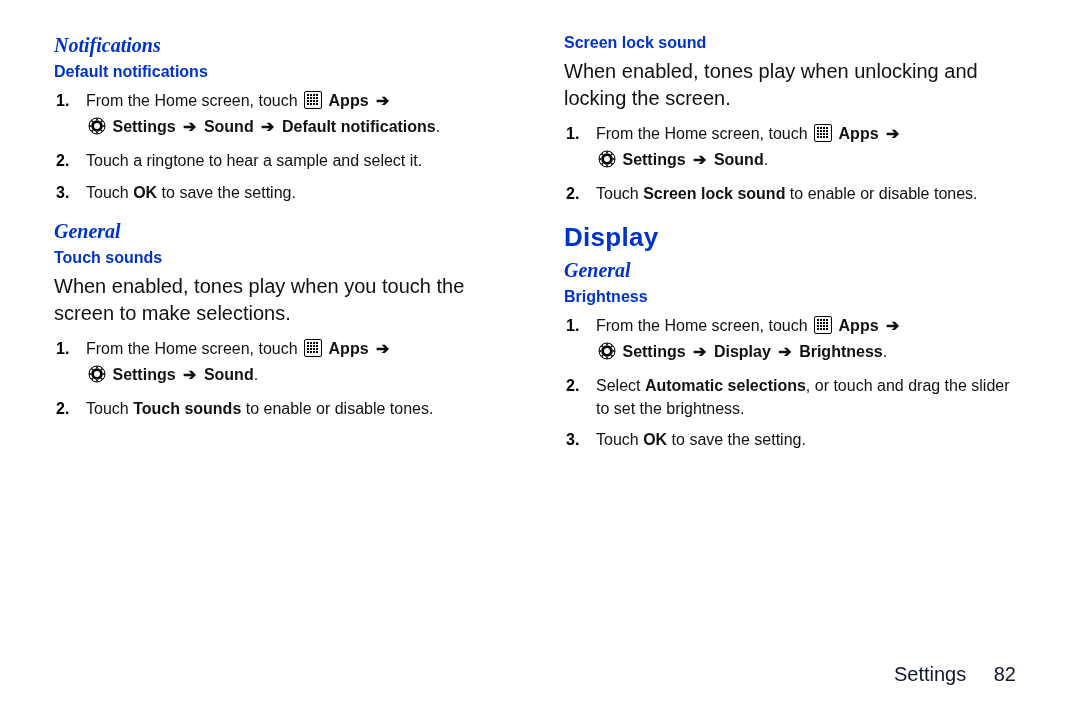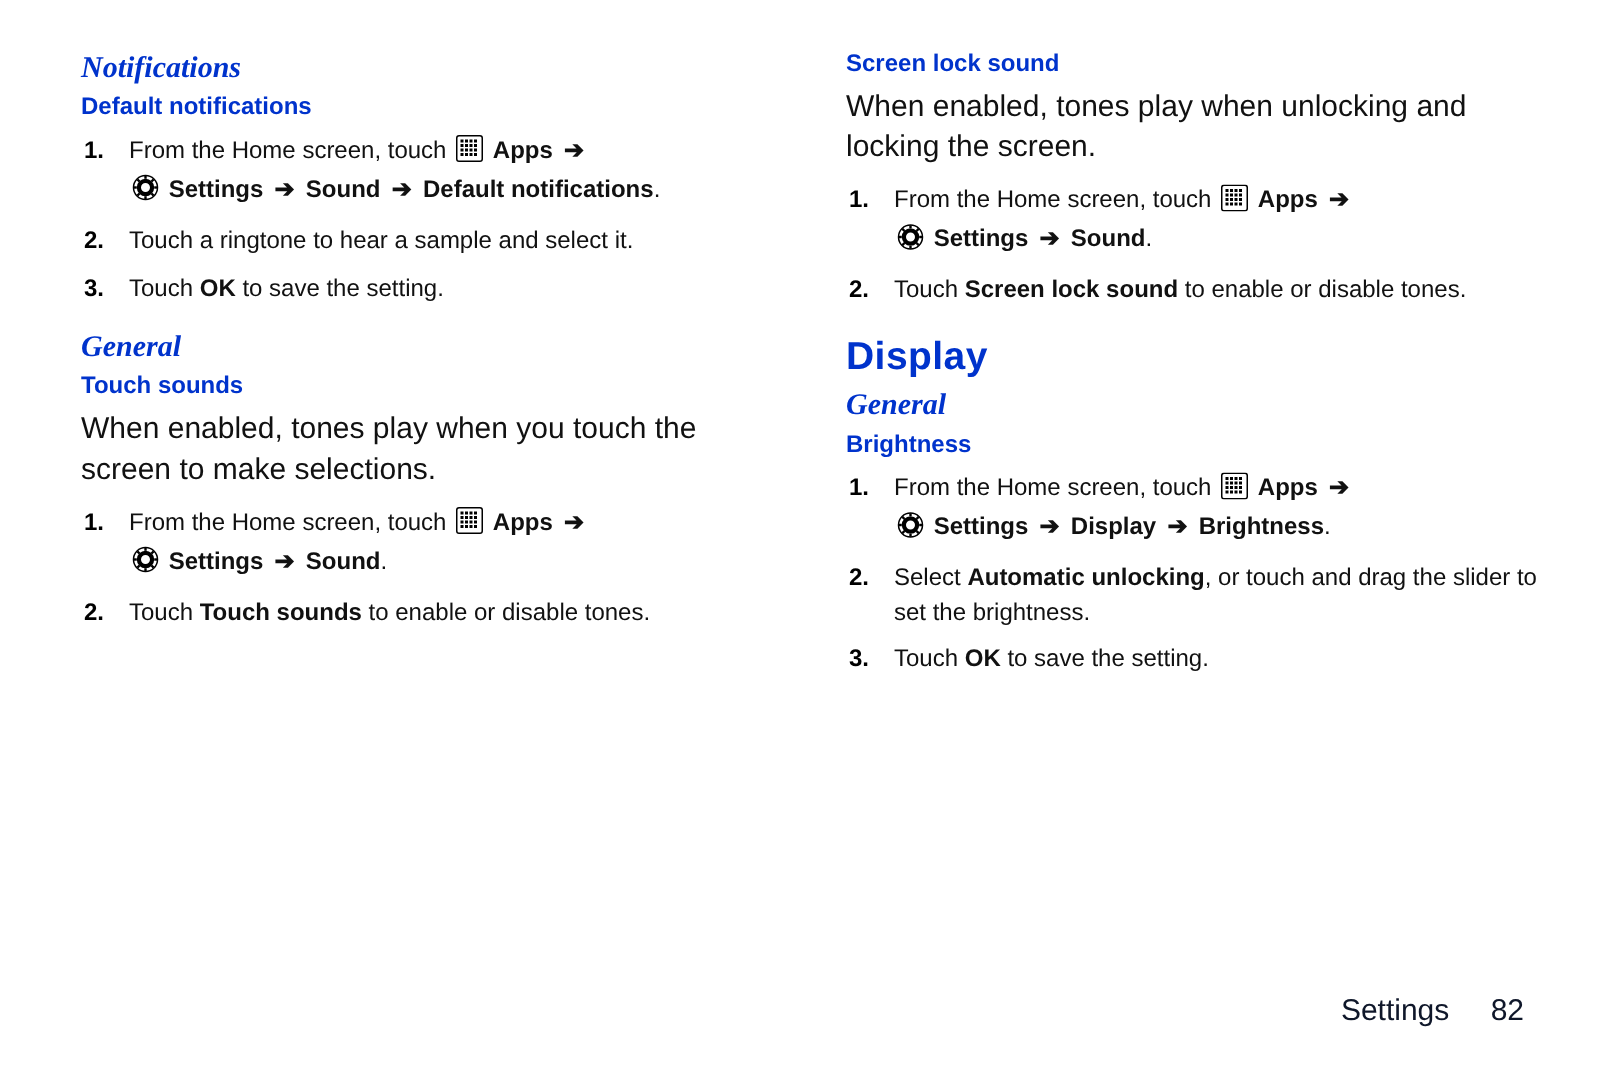--- a/index.html
+++ b/index.html
@@ -328,21 +328,21 @@
                 </g>
               </svg>
           </span>
           <span class="bold">Settings</span>
           <span class="arrow bold">➔</span>
           <span class="bold">Display</span>
           <span class="arrow bold">➔</span>
           <span class="bold">Brightness</span><span>.</span>
         </li>
         <li>
-          <span>Select </span><span class="bold">Automatic unlocking</span><span>, or touch and drag the slider to set the brightness.</span>
+          <span>Select </span><span class="bold">Automatic selections</span><span>, or touch and drag the slider to set the brightness.</span>
         </li>
         <li>
           <span>Touch </span><span class="bold">OK</span><span> to save the setting.</span>
         </li>
       </ol>
 
     </div>
   </div>
 
   <div class="footer">

